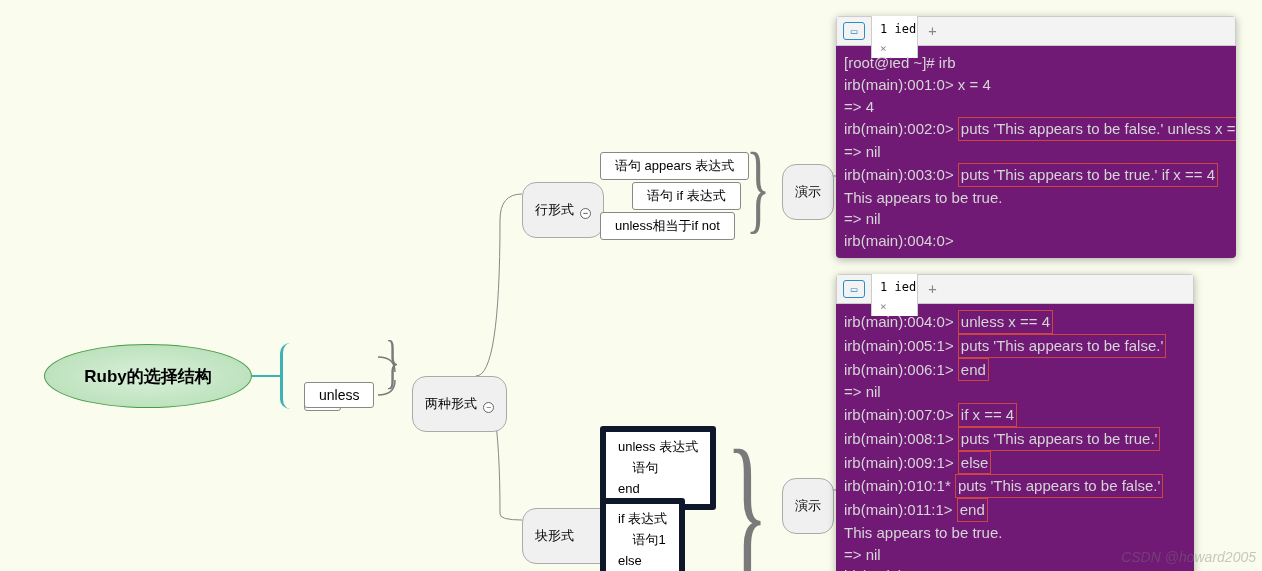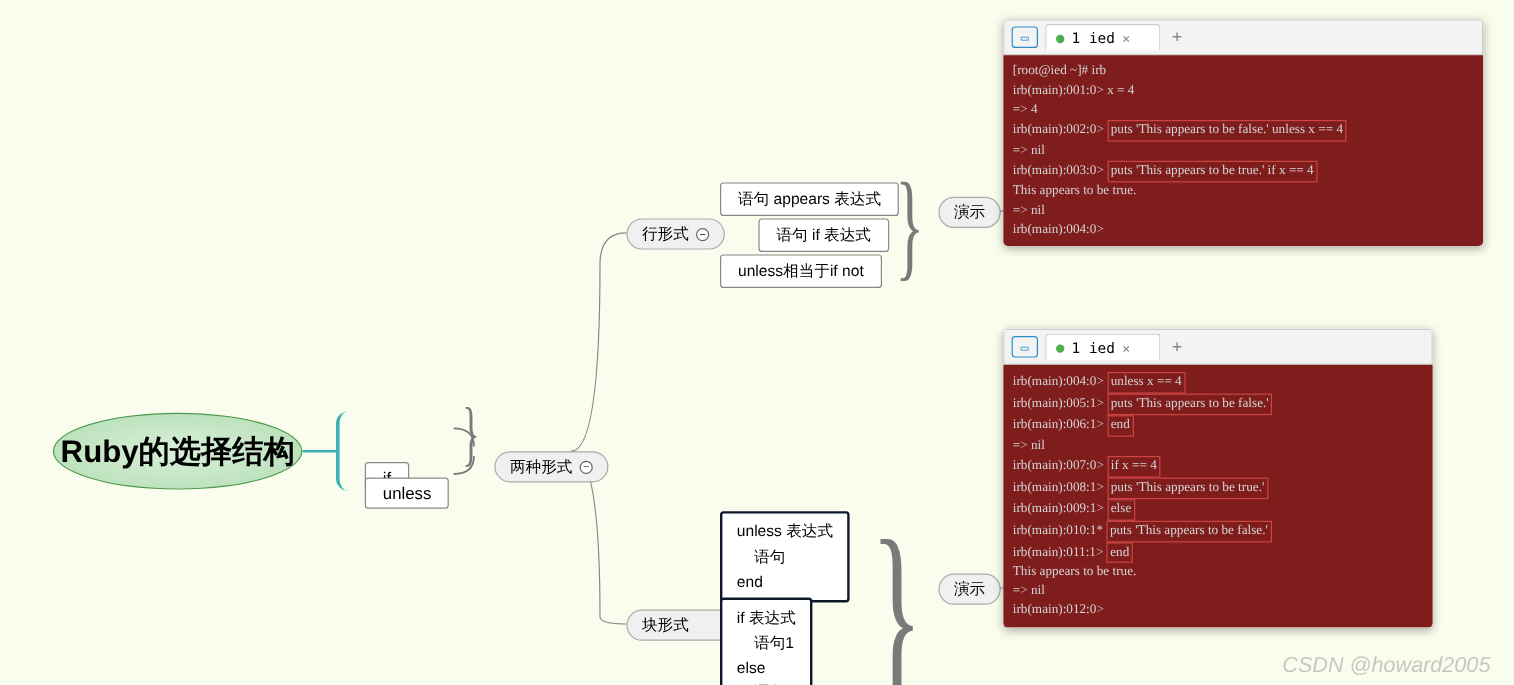--- a/index.html
+++ b/index.html
@@ -17,59 +17,59 @@
     left: 44px;
     top: 344px;
     width: 208px;
     height: 64px;
     background: radial-gradient(ellipse at center, #d9f0d9 0%, #b2dcb2 100%);
     border: 1.5px solid #4a9a4a;
     border-radius: 50%;
     display: flex;
     align-items: center;
     justify-content: center;
-    font-size: 26px;
+    font-size: 17px;
     font-weight: bold;
     color: #000;
   }
   .box {
     position: absolute;
     background: #fff;
     border: 1px solid #888;
     border-radius: 3px;
     padding: 4px 14px;
     font-size: 14px;
     color: #000;
   }
   .pill {
     position: absolute;
     background: #f0f0f0;
     border: 1px solid #aaa;
     border-radius: 14px;
-    padding: 3px 12px;
+    padding: 18px 12px;
     font-size: 13px;
     display: flex;
-    align-items: center;
+    align-items: flex-end;
     gap: 6px;
   }
   .pill .minus {
     display: inline-flex;
     width: 11px; height: 11px;
     border: 1px solid #666;
     border-radius: 50%;
     align-items: center;
     justify-content: center;
     font-size: 9px;
     line-height: 1;
     background: #fff;
   }
   .multi-box {
     position: absolute;
     background: #fff;
-    border: 2px solid #0f172a;
+    border: 6px solid #0f172a;
     border-radius: 3px;
     font-size: 13px;
     line-height: 1.6;
     padding: 5px 12px;
     white-space: pre;
   }
   .brace {
     position: absolute;
     font-family: "Times New Roman", serif;
     color: #7a7a7a;
@@ -106,61 +106,61 @@
     display: inline-flex;
     align-items: center;
     justify-content: center;
     color: #2a8cc9;
     font-size: 11px;
   }
   .term-tab {
     background: #fff;
     border: 1px solid #ccc;
     border-bottom: none;
-    padding: 4px 24px 3px 8px;
+    padding: 4px 1px 3px 8px;
     font-size: 12px;
     display: flex;
-    align-items: center;
     gap: 6px;
     border-radius: 3px 3px 0 0;
+    flex-direction: column;
   }
   .term-tab .dot {
     width: 7px; height: 7px;
     background: #4caf50;
     border-radius: 50%;
     display: inline-block;
   }
   .term-tab .close {
     color: #888;
     font-size: 11px;
   }
   .term-titlebar .plus {
     color: #888;
     font-size: 14px;
     padding: 0 4px;
   }
   .term-body {
-    background: #7f1d1d;
+    background: #701a75;
     color: #d5d5d5;
-    font-size: 11px;
+    font-size: 15px;
     line-height: 1.45;
     padding: 6px 8px;
     white-space: pre;
-    font-family: Liberation Serif, serif;
+    font-family: Liberation Sans, sans-serif;
   }
   .term-body .hl {
     border: 1px solid #c44;
     padding: 0 2px;
     display: inline-block;
   }
   .watermark {
     position: absolute;
-    right: 20px;
+    right: 6px;
     bottom: 6px;
-    font-size: 18px;
+    font-size: 14px;
     font-style: italic;
     color: rgba(120,120,120,0.4);
   }
   .line-svg {
     position: absolute;
     left: 0; top: 0;
     width: 1262px; height: 571px;
     pointer-events: none;
   }
 </style>
@@ -183,21 +183,21 @@
 
 <div class="root-node">
   <span>Ruby的选择结构</span>
 </div>
 
 <div class="connector-box" style="left:280px; top:343px; width:24px; height:66px; border-width:0 0 0 3px; border-left-color:#3bb3b3; border-radius:10px 0 0 10px;"></div>
 
 <div class="box" style="left:304px; top:340px;margin-top:45px;">
   <span>if</span>
 </div>
-<div class="box" style="left:304px; top:382px;margin-top:16px;">
+<div class="box" style="left:304px; top:382px;">
   <span>unless</span>
 </div>
 
 <div class="brace small" style="left:378px; top:327px;">}</div>
 
 <div class="pill" style="left:412px; top:376px;font-family:Liberation Serif, serif;">
   <span>两种形式</span>
   <span class="minus">−</span>
 </div>
 

